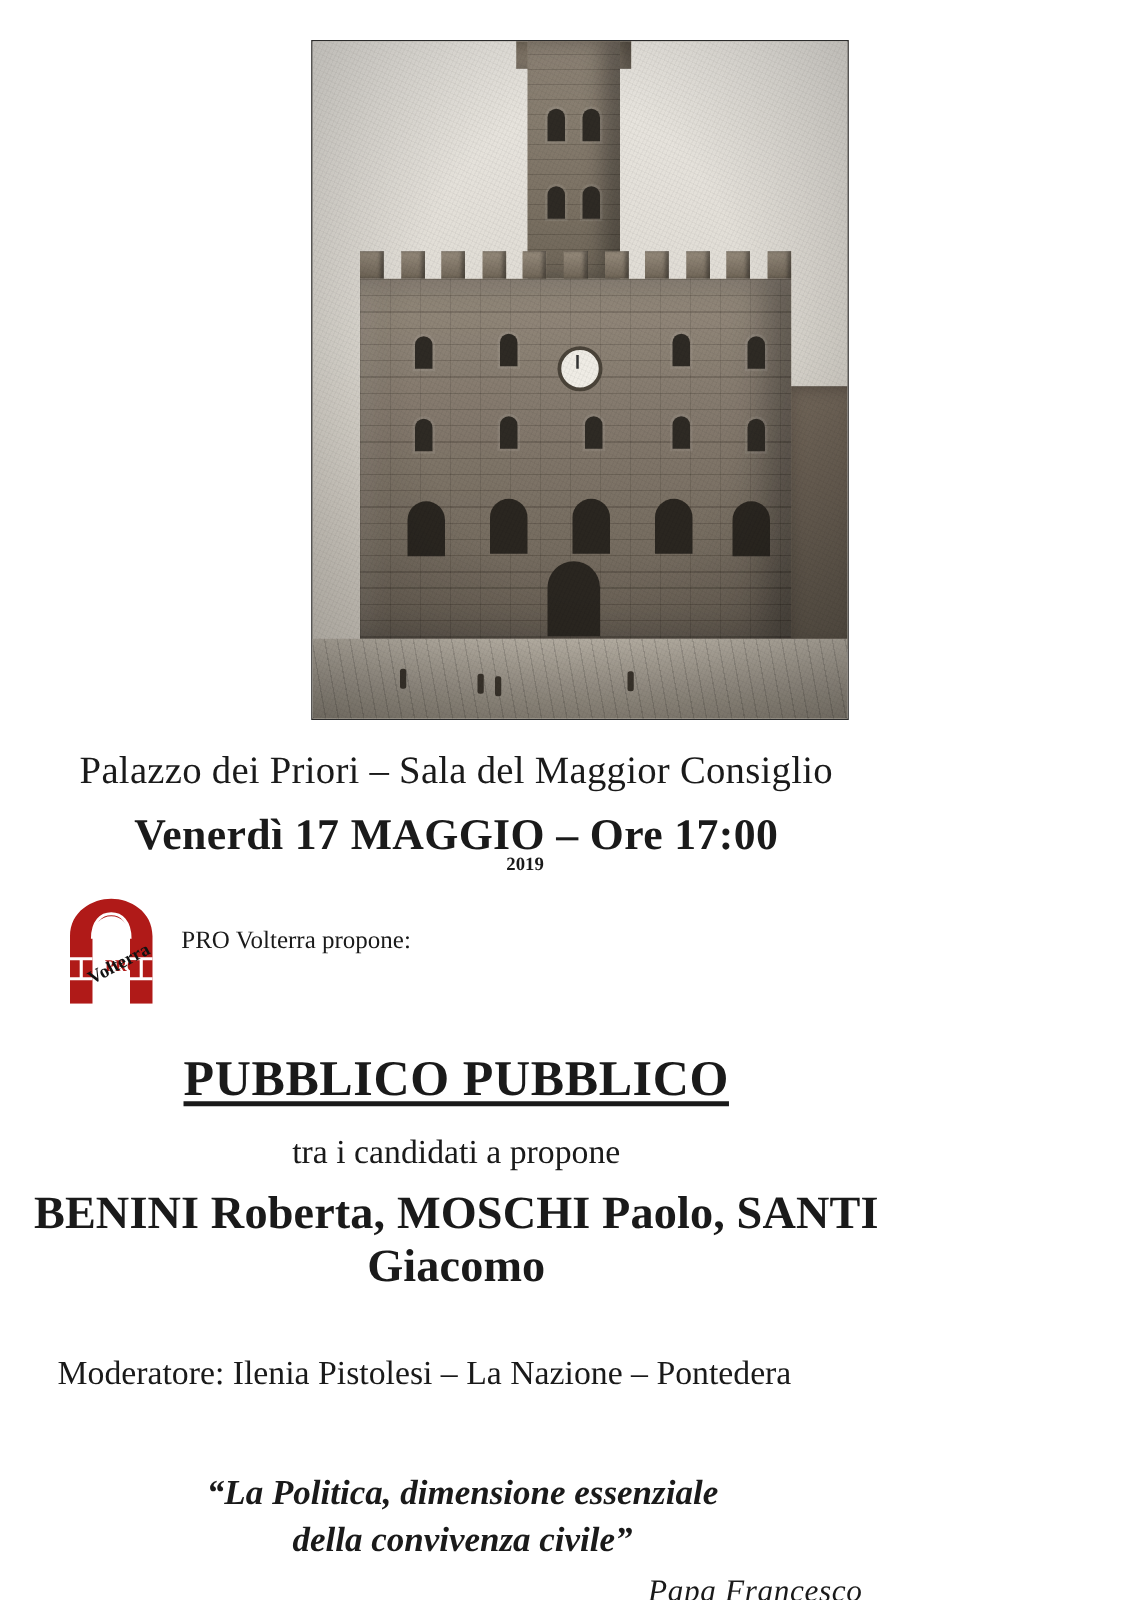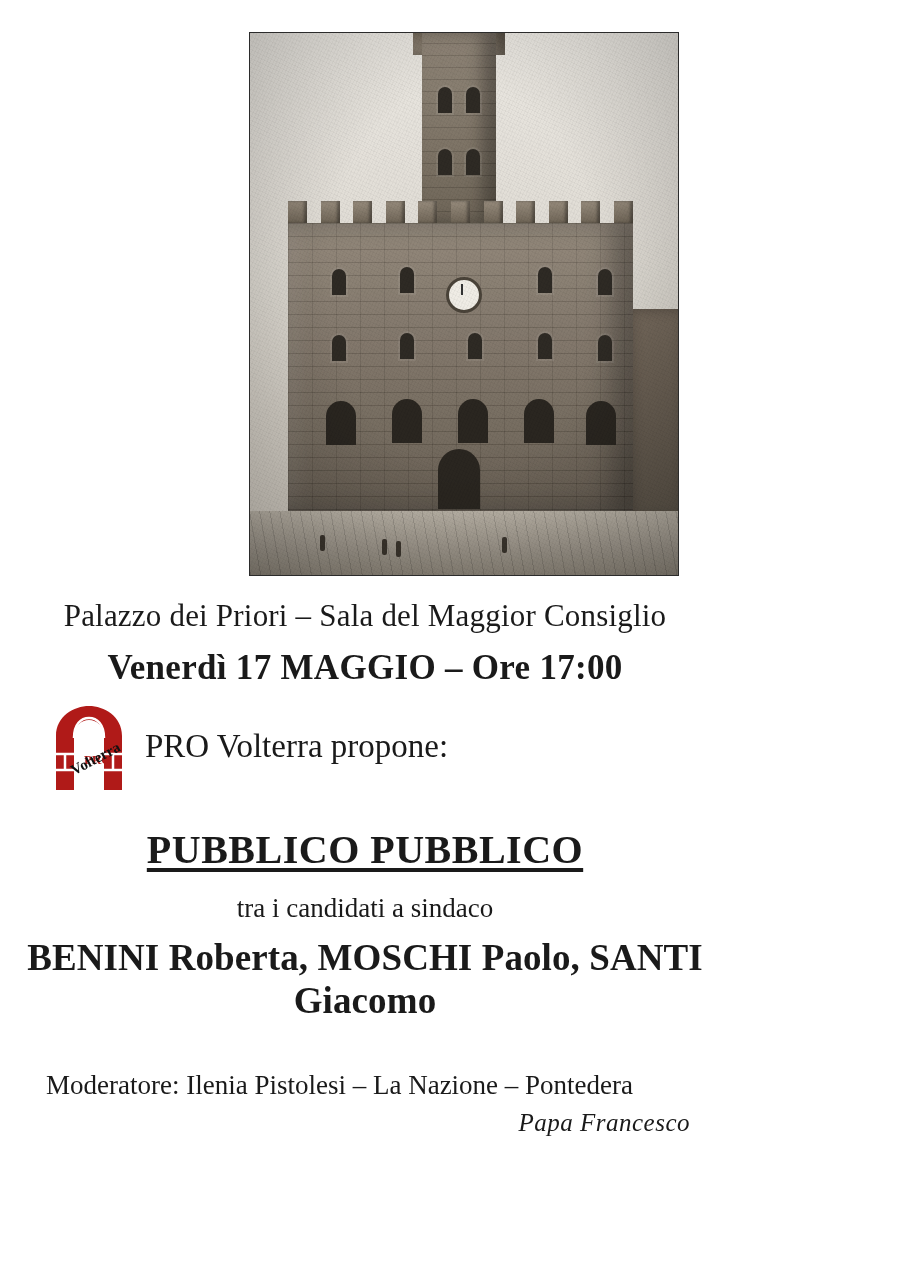--- a/index.html
+++ b/index.html
@@ -235,21 +235,21 @@
     font-size: 15px;
     font-weight: bold;
     color: #111;
     transform: rotate(-28deg);
     transform-origin: left top;
   }
   .proposes-label {
     position: absolute;
     left: 145px;
     top: 32px;
-    font-size: 33px;
+    font-size: 20px;
   }
 
   .title-main {
     text-align: center;
     font-size: 40px;
     font-weight: bold;
     text-decoration: underline;
     text-underline-offset: 5px;
     margin-top: 34px;
     letter-spacing: .5px;
@@ -347,20 +347,21 @@
   </div>
 
   <div class="photo-grain"></div>
   <div class="photo-vignette"></div>
 </div>
 
 <div class="text-area">
 
   <div class="line-venue">Palazzo dei Priori – Sala del Maggior Consiglio</div>
   <div class="line-date">Venerdì 17 MAGGIO – Ore 17:00</div>
+  <div class="line-year">2019</div>
 
   <div class="proposes-row">
     <div class="logo">
       <svg class="arch-shape" viewBox="0 0 90 88">
         <path d="M12 88 L12 34 C12 14 30 4 45 4 C60 4 78 14 78 34 L78 88 L60 88 L60 36 C60 24 53 18 45 18 C37 18 30 24 30 36 L30 88 Z" fill="#b01a18"></path>
         <g stroke="#ffffff" stroke-width="2.5" fill="none">
           <line x1="12" y1="52" x2="30" y2="52"></line>
           <line x1="12" y1="68" x2="30" y2="68"></line>
           <line x1="60" y1="52" x2="78" y2="52"></line>
           <line x1="60" y1="68" x2="78" y2="68"></line>
@@ -369,18 +370,22 @@
           <path d="M30 36 C30 22 37 16 45 16 C53 16 60 22 60 36"></path>
         </g>
       </svg>
       <span class="logo-text-pro">PRO</span>
       <span class="logo-text-volterra">Volterra</span>
     </div>
     <div class="proposes-label">PRO Volterra propone:</div>
   </div>
 
   <div class="title-main">PUBBLICO PUBBLICO</div>
-  <div class="subtitle">tra i candidati a sindaco</div>
+  <div class="subtitle">tra i candidati a propone</div>
   <div class="candidates">BENINI Roberta, MOSCHI Paolo, SANTI Giacomo</div>
   <div class="moderator">Moderatore: Ilenia Pistolesi – La Nazione – Pontedera</div>
 
+  <div class="quote">
+    <div>“La Politica, dimensione essenziale</div>
+    <div>della convivenza civile”</div>
+  </div>
   <div class="quote-author">Papa Francesco</div>
 </div>
 
 </body></html>

